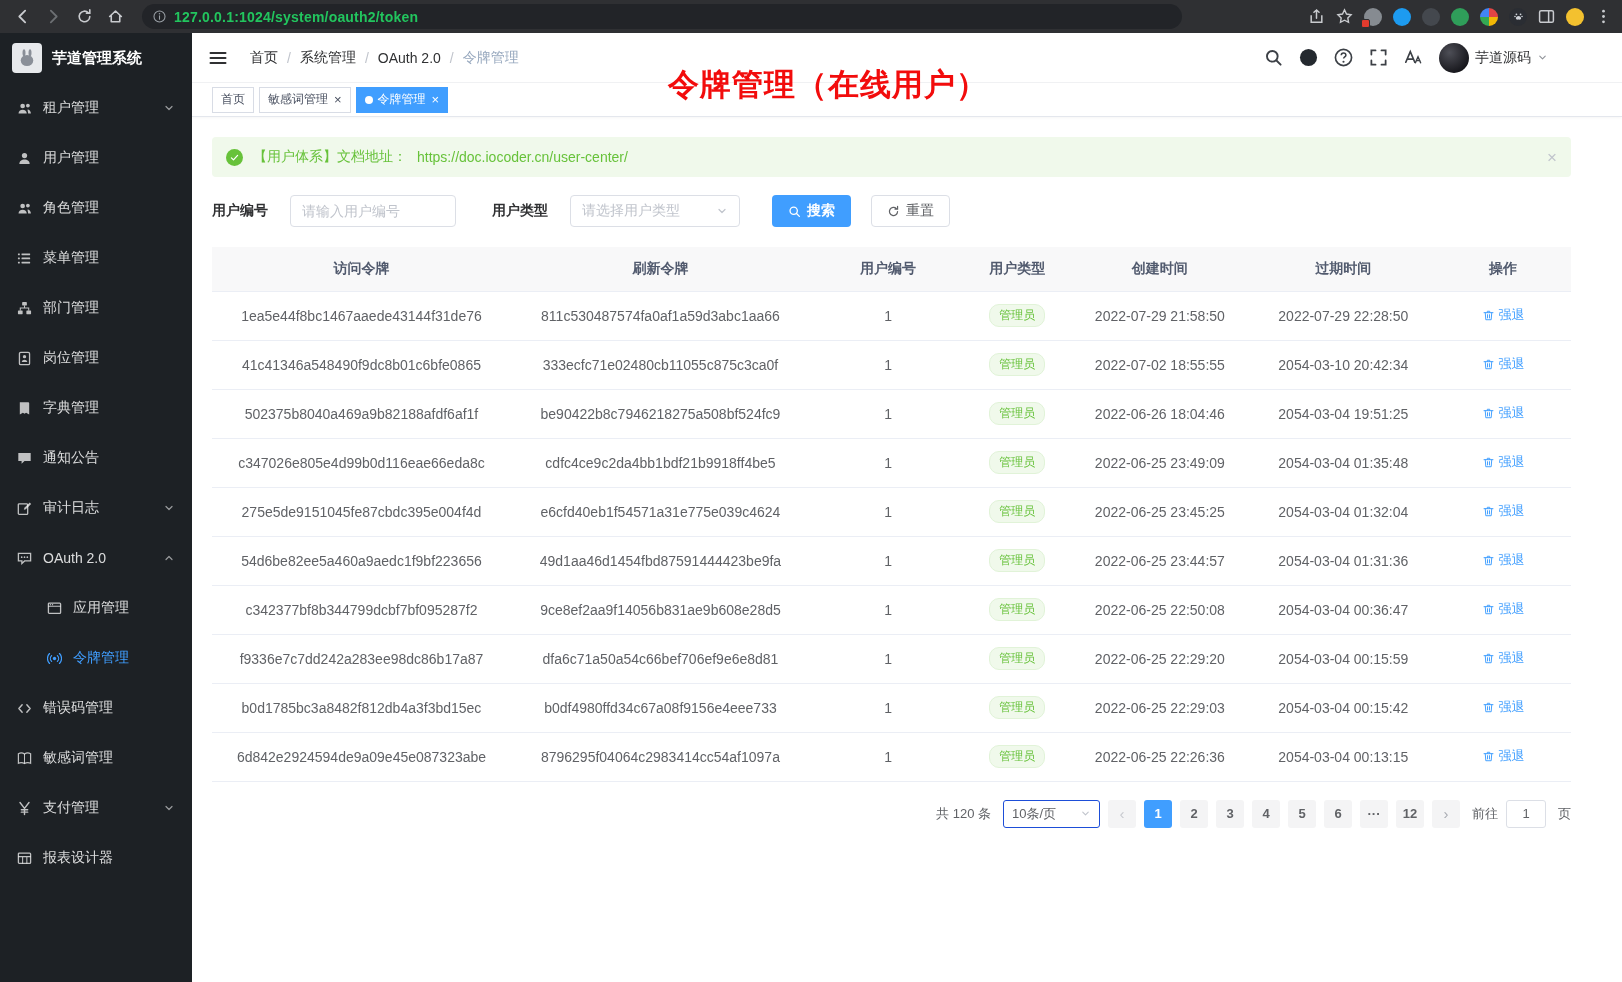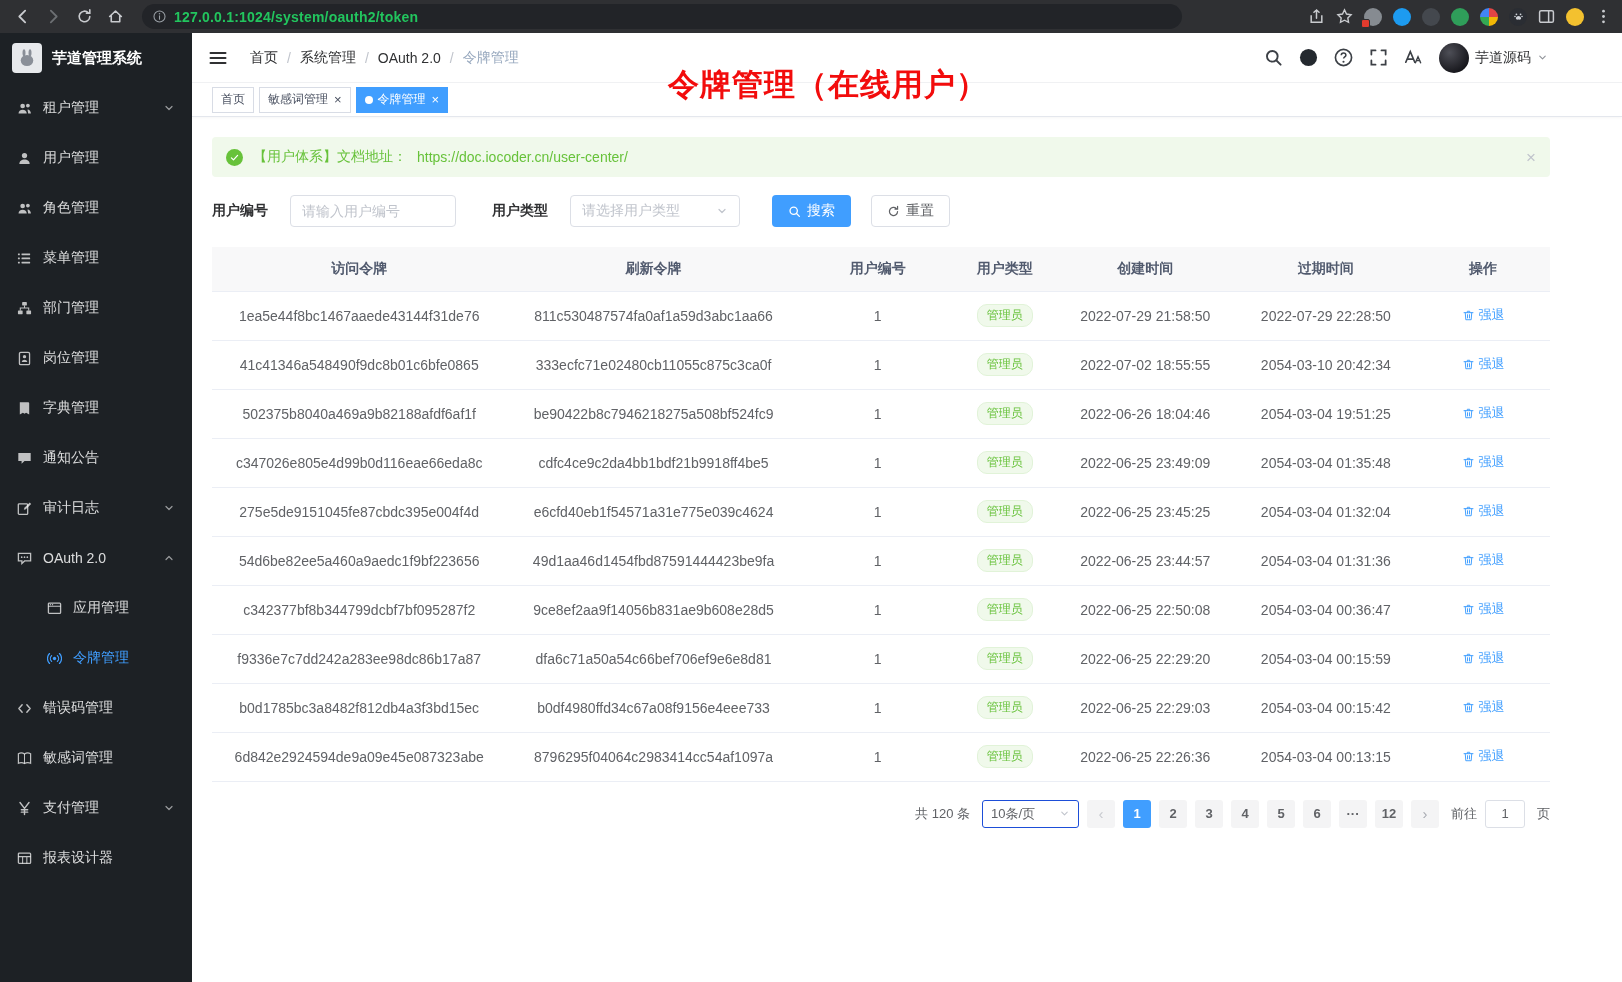--- a/index.html
+++ b/index.html
@@ -58,40 +58,40 @@
   .user-caret svg { width:100%; height:100%; }
 
   
   .tagsbar { height:34px; flex:none; display:flex; align-items:center; gap:5px; padding:0 20px; border-bottom:1px solid #e4e7ed; box-shadow:0 1px 3px rgba(0,0,0,.04); }
   .tag { height:26px; display:inline-flex; align-items:center; gap:5px; padding:0 8px; border:1px solid #d8dce5; background:#fff; color:#495060; font-size:12px; cursor:pointer; }
   .tag.active { background:var(--primary,#409eff); border-color:var(--primary,#409eff); color:#fff; }
   .tag-dot { width:8px; height:8px; border-radius:50%; background:#fff; flex:none; }
   .tag-close { font-size:13px; line-height:1; margin-left:1px; cursor:pointer; }
 
   
-  .content { flex:1; padding:20px 72px 0 20px; overflow:hidden; }
+  .content { flex:1; padding:20px 51px 0 20px; overflow:hidden; }
   .alert { height:40px; background:#f0f9eb; border-radius:4px; display:flex; align-items:center; gap:10px; padding:0 14px; }
   .alert-check { width:17px; height:17px; border-radius:50%; background:var(--success,#67c23a); display:inline-flex; align-items:center; justify-content:center; flex:none; }
   .alert-check svg { width:11px; height:11px; }
   .alert-text { font-size:14px; color:var(--success,#67c23a); }
   .alert-link { font-size:14px; color:var(--success,#67c23a); cursor:pointer; }
   .alert-close { margin-left:auto; color:#c0c4cc; font-size:17px; cursor:pointer; line-height:1; }
 
   .filter { display:flex; align-items:center; margin-top:18px; font-size:14px; }
   .f-label { font-weight:700; color:#303133; margin-right:22px; }
   .f-label + * { margin-right:4px; }
   .f-input { width:166px; height:32px; border:1px solid #dcdfe6; border-radius:4px; padding:0 11px; font-size:14px; color:#606266; outline:none; }
   .f-input::placeholder { color:#c0c4cc; }
   .f-sep { width:32px; flex:none; }
   .f-select { width:170px; height:32px; border:1px solid #dcdfe6; border-radius:4px; display:flex; align-items:center; justify-content:space-between; padding:0 11px; color:#c0c4cc; font-size:14px; cursor:pointer; background:#fff; }
   .f-caret { width:12px; height:12px; color:#c0c4cc; display:inline-flex; }
   .f-caret svg { width:100%; height:100%; }
   .btn { height:32px; border-radius:4px; display:inline-flex; align-items:center; gap:6px; font-size:14px; padding:0 15px; cursor:pointer; border:1px solid transparent; font-family:inherit; }
   .btn .icn { width:13px; height:13px; }
-  .btn-primary { background:var(--primary,#409eff); color:#fff; margin-left:28px; }
+  .btn-primary { background:var(--primary,#409eff); color:#fff; margin-left:28px;font-weight:bold; }
   .btn-plain { background:#fff; border-color:#dcdfe6; color:#606266; margin-left:20px; }
 
   table.grid { width:100%; margin-top:20px; border-collapse:collapse; table-layout:fixed; }
   table.grid th { height:44px; background:#f8f8f9; color:#515a6e; font-weight:700; font-size:14px; text-align:center; border-bottom:1px solid #ebeef5; }
   table.grid td { height:49px; font-size:14px; color:#606266; text-align:center; border-bottom:1px solid #ebeef5; overflow:hidden; white-space:nowrap; }
   .badge { display:inline-block; padding:0 9px; height:23px; line-height:21px; border:1px solid #e1f3d8; background:#f0f9eb; color:var(--success,#67c23a); border-radius:10px; font-size:12px; }
   .link-btn { color:var(--primary,#409eff); font-size:13px; display:inline-flex; align-items:center; gap:4px; cursor:pointer; }
   .link-btn .icn { width:13px; height:13px; }
 
   .pagination { display:flex; align-items:center; justify-content:flex-end; gap:8px; margin-top:18px; font-size:13px; color:#606266; }

